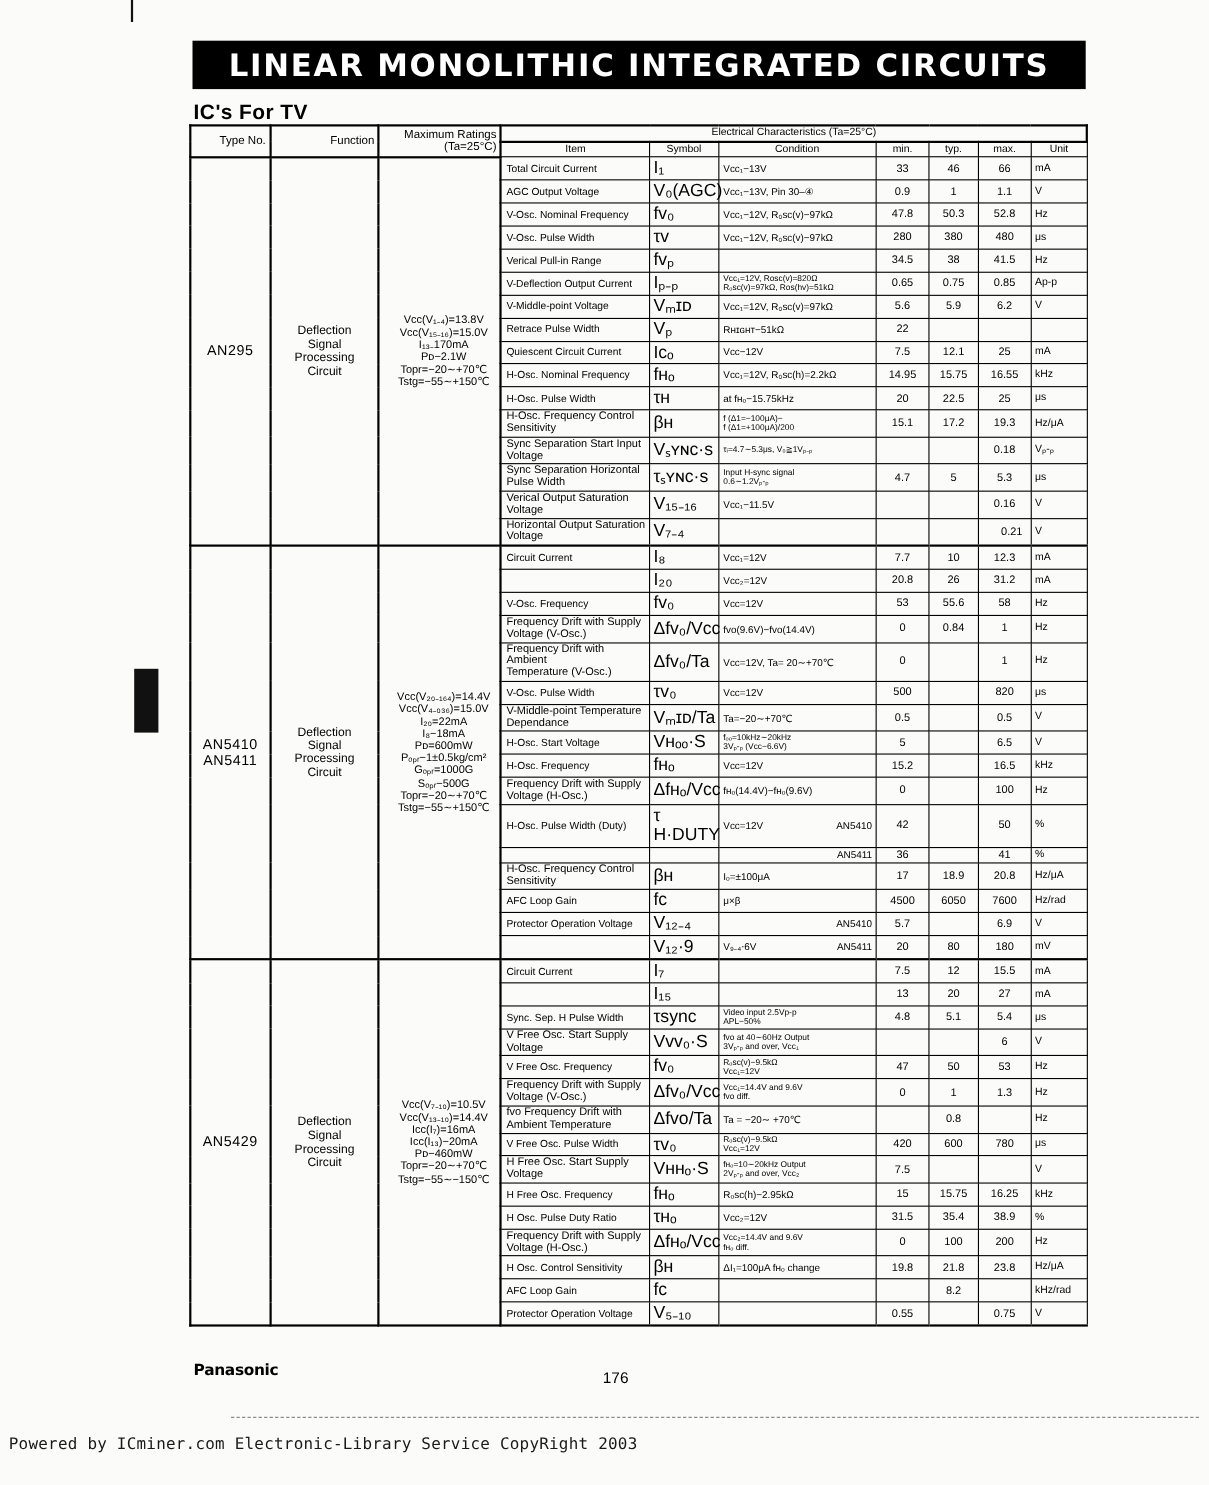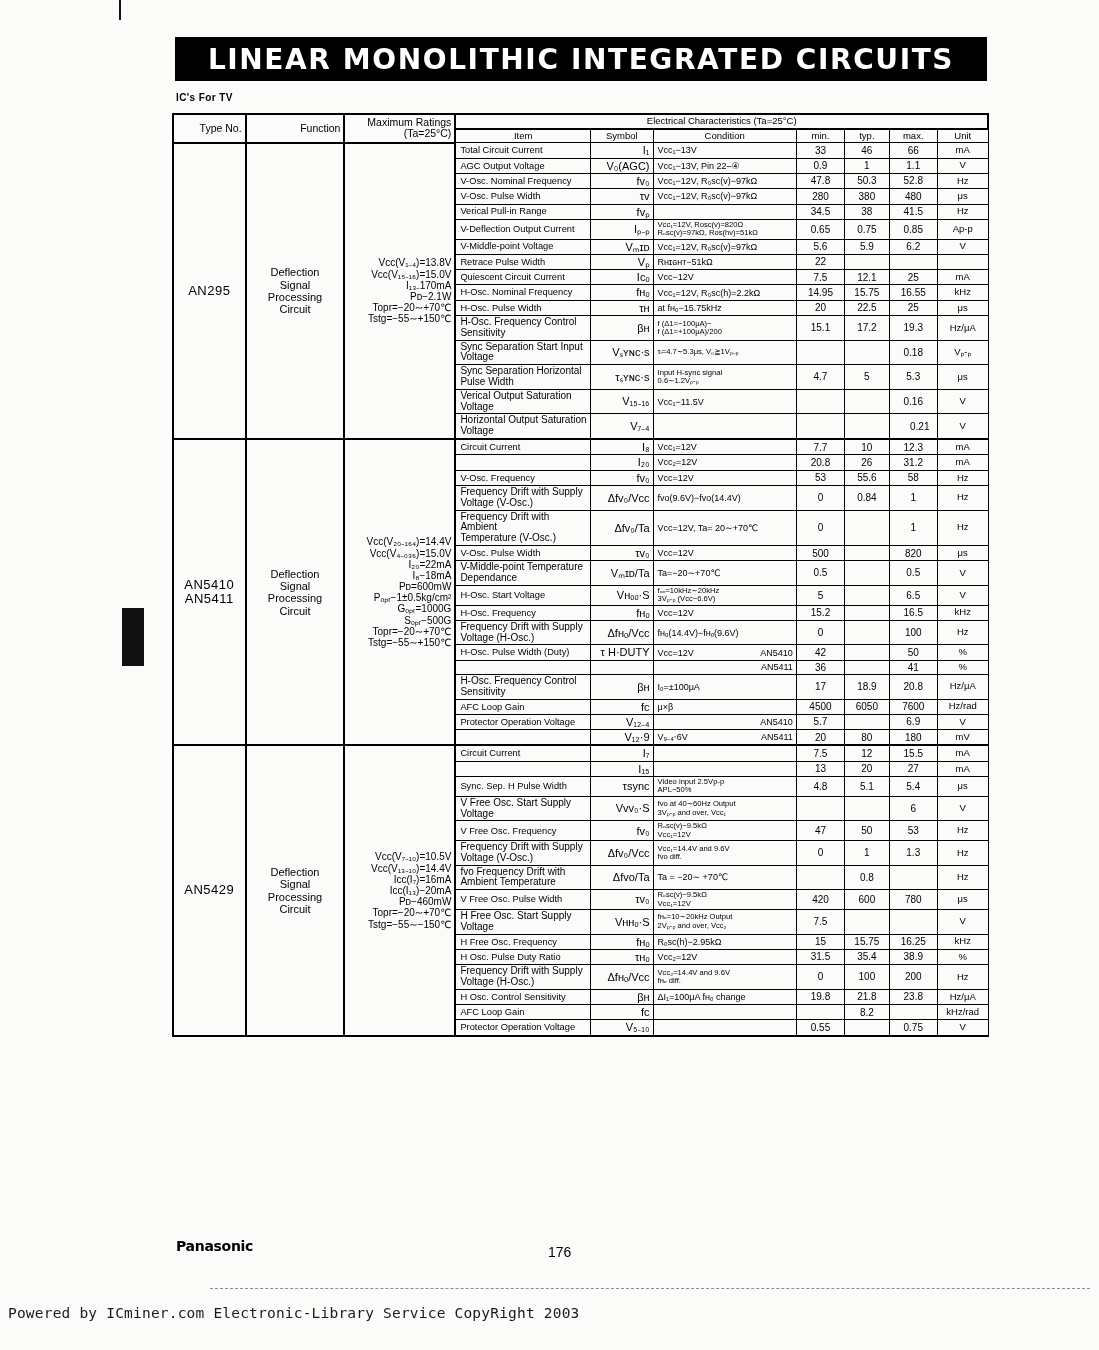--- a/index.html
+++ b/index.html
@@ -45,21 +45,21 @@
     align-items: center;
     justify-content: center;
     letter-spacing: 1.6px;
     font-size: 28px;
     font-weight: bold;
     font-family: "DejaVu Sans", sans-serif;
   }
   .subhead {
     position: absolute;
     left: 176px; top: 92px;
-    font-size: 10px;
+    font-size: 19px;
     font-weight: bold;
     letter-spacing: 0.4px;
   }
   .table-wrap {
     position: absolute;
     left: 172px; top: 113px;
     width: 817px;
     height: 1117px;
   }
   table.main {
@@ -93,55 +93,55 @@
     font-size: 13px;
     font-weight: bold;
     letter-spacing: 0.5px;
   }
   .funccell {
     text-align: center;
     font-size: 11px;
     line-height: 1.9;
   }
   .ratecell {
-    text-align: right;
+    text-align: center;
     font-size: 10px;
     line-height: 1.85;
     padding-left: 10px !important;
   }
   .item {
     font-size: 9.3px;
     text-align: left;
     padding-left: 4px !important;
   }
   .item.small {
     font-size: 10px;
     line-height: 1.08;
   }
   .sym {
-    font-size: 11px;
-    text-align: right;
+    font-size: 16px;
+    text-align: left;
     margin-left: 40px;
   }
   .cond {
     font-size: 9px;
     text-align: left;
     padding-left: 4px !important;
   }
   .cond.small {
     font-size: 7.6px;
     line-height: 1.1;
   }
   .num {
     font-size: 10px;
     text-align: center;
   }
   .unit {
     font-size: 9.5px;
-    text-align: center;
+    text-align: left;
   }
   .subcol {
     font-size: 9px;
     text-align: center;
   }
   .footer-brand {
     position: absolute;
     left: 176px; top: 1238px;
     font-size: 14px;
     font-weight: bold;
@@ -255,21 +255,21 @@
             </td>
           </tr>
           <tr>
             <td class="item">
               <div>AGC Output Voltage</div>
             </td>
             <td class="sym">
               <div>V₀(AGC)</div>
             </td>
             <td class="cond">
-              <div>Vᴄᴄ₁−13V, Pin 22–④</div>
+              <div>Vᴄᴄ₁−13V, Pin 30–④</div>
             </td>
             <td class="num">
               <div>0.9</div>
             </td>
             <td class="num">
               <div>1</div>
             </td>
             <td class="num">
               <div>1.1</div>
             </td>

